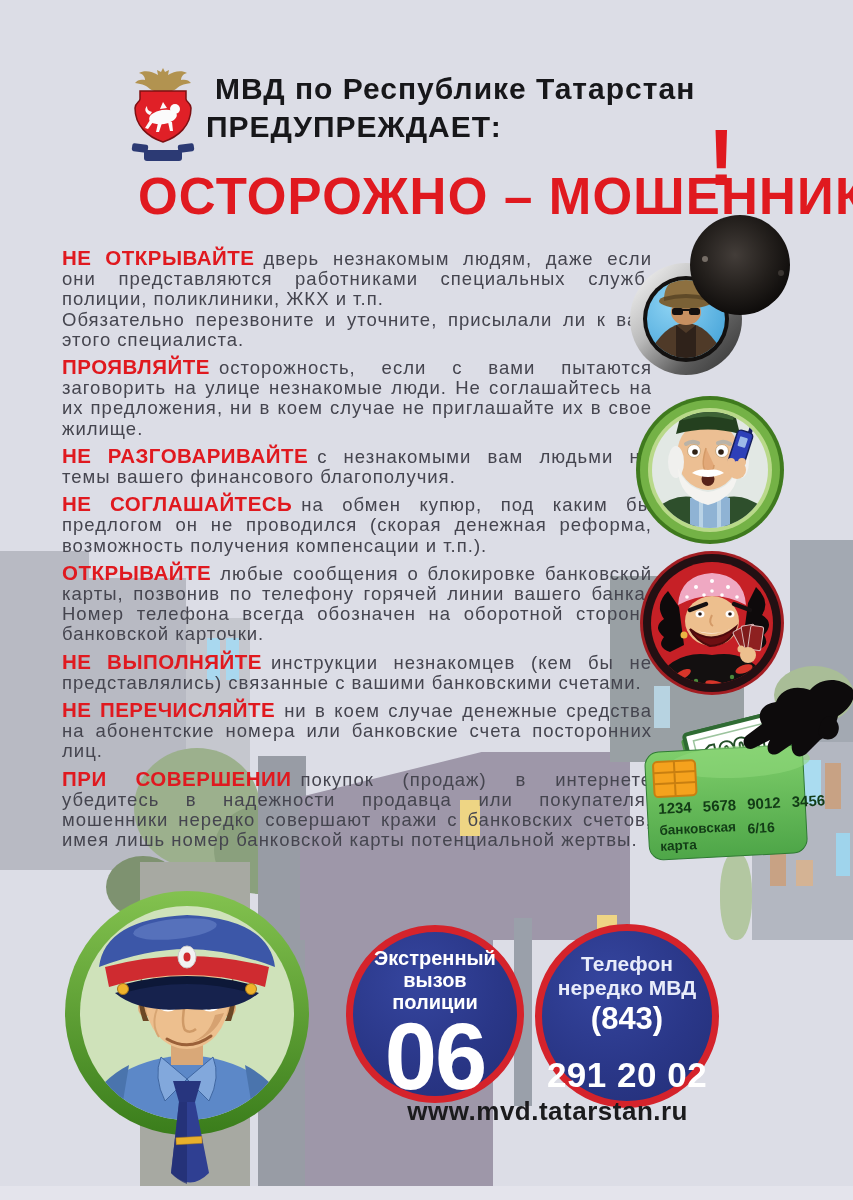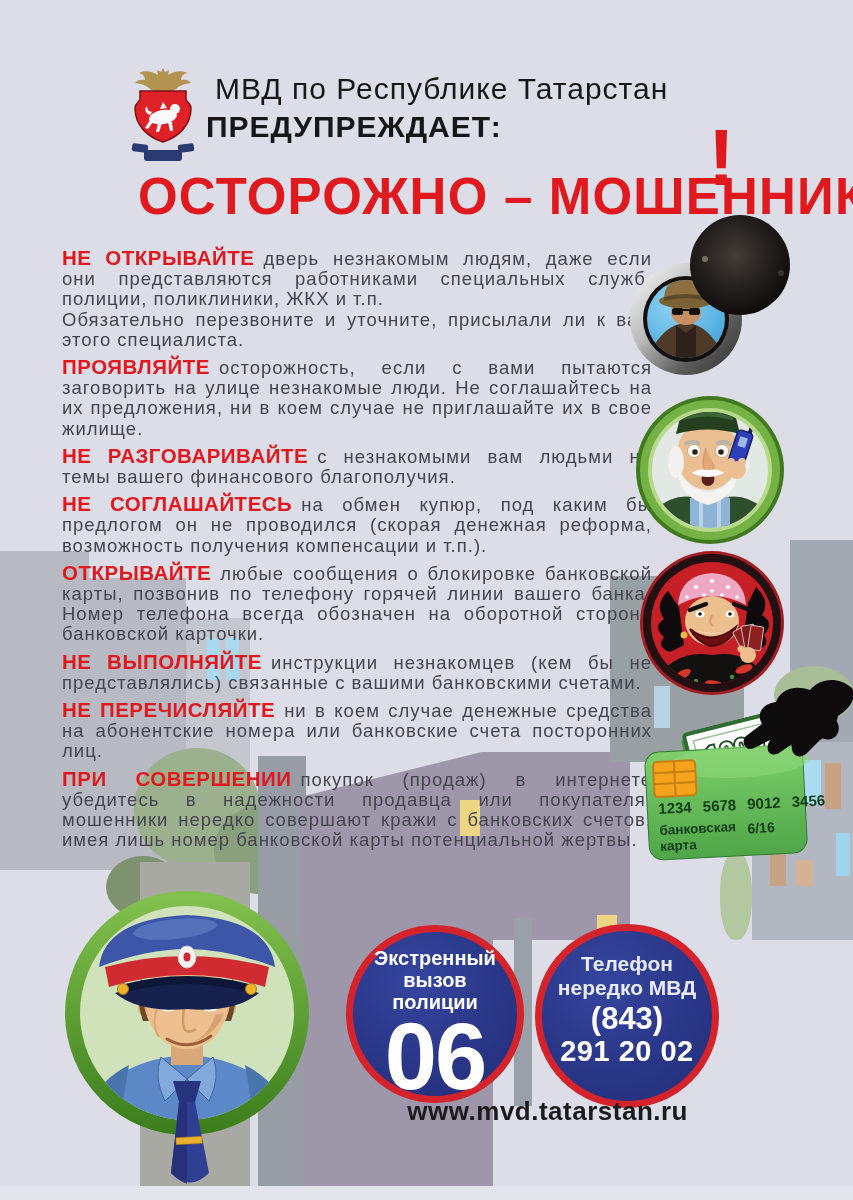--- a/index.html
+++ b/index.html
@@ -32,21 +32,21 @@
   .b-right2{left:752px;top:742px;width:101px;height:198px;background:#b3b7c1;}
   .win-r1{left:49px;top:18px;width:20px;height:44px;background:#aadcf0;}
   .win-r2{left:73px;top:21px;width:16px;height:46px;background:#c8a284;}
   .win-r3{left:84px;top:91px;width:14px;height:43px;background:#9fd4ec;}
   .win-r4{left:18px;top:111px;width:16px;height:33px;background:#c8a284;}
   .win-r5{left:44px;top:118px;width:17px;height:26px;background:#d4b394;}
   .tree-r2{left:720px;top:852px;width:32px;height:88px;border-radius:45%;background:#b3c7a1;}
   .col-d{left:514px;top:918px;width:18px;height:188px;background:#9aa0aa;}
   .bottom-strip{left:0;top:1186px;width:853px;height:14px;background:#e4e4ec;}
   
-  .org1{left:215px;top:72px;font-size:30px;font-weight:normal;color:#17171a;letter-spacing:1px;}
+  .org1{left:215px;top:72px;font-size:30px;font-weight:bold;color:#17171a;letter-spacing:1px;}
   .org2{left:206px;top:110px;font-size:30px;font-weight:bold;color:#17171a;letter-spacing:1px;}
   .title{left:138px;top:167px;font-size:51px;font-weight:800;color:#e0191f;letter-spacing:1.2px;white-space:nowrap;}
   .bang{left:708px;top:118px;font-size:80px;font-weight:800;color:#e0191f;line-height:1;}
   
   .tips{left:62px;top:248px;width:590px;z-index:3;}
   .tip{margin:0 0 7px 0;font-size:18.5px;line-height:20.2px;color:#45454f;
        text-align:justify;letter-spacing:1px;}
   .tip .lead{color:#e0191f;font-weight:bold;font-size:20.5px;letter-spacing:.5px;margin-right:9px;}
   .tip .extra{display:block;}
   
@@ -54,21 +54,21 @@
     box-sizing:border-box;border:7px solid #d5232b;border-radius:50%;
     background:radial-gradient(circle at 38% 30%, #35459e 0%, #2a3788 55%, #232e77 100%);
     color:#fff;text-align:center;font-weight:800;z-index:4;
   }
   .circ-a{left:346px;top:925px;width:178px;height:178px;padding-top:15px;}
   .circ-a .cl{font-size:20px;line-height:1.1;}
   .circ-a .num{font-size:94px;line-height:.92;letter-spacing:-2px;margin-top:1px;}
   .circ-b{left:535px;top:924px;width:184px;height:184px;padding-top:21px;}
   .circ-b .cl{font-size:21px;line-height:1.12;color:#e8ecfa;}
   .circ-b .code{font-size:31px;margin-top:4px;line-height:1.05;}
-  .circ-b .num{font-size:29px;line-height:1.1;letter-spacing:.5px;}
+  .circ-b .num{font-size:35px;line-height:1.1;letter-spacing:.5px;margin-top:20px;}
   .website{left:368px;top:1096px;width:320px;text-align:right;
     font-size:26px;font-weight:800;color:#1b1b1d;letter-spacing:.5px;z-index:4;}
   .illus{z-index:3;}
 </style>
 </head>
 <body>
 
 <div class="poster">
 
   <div class="city">

